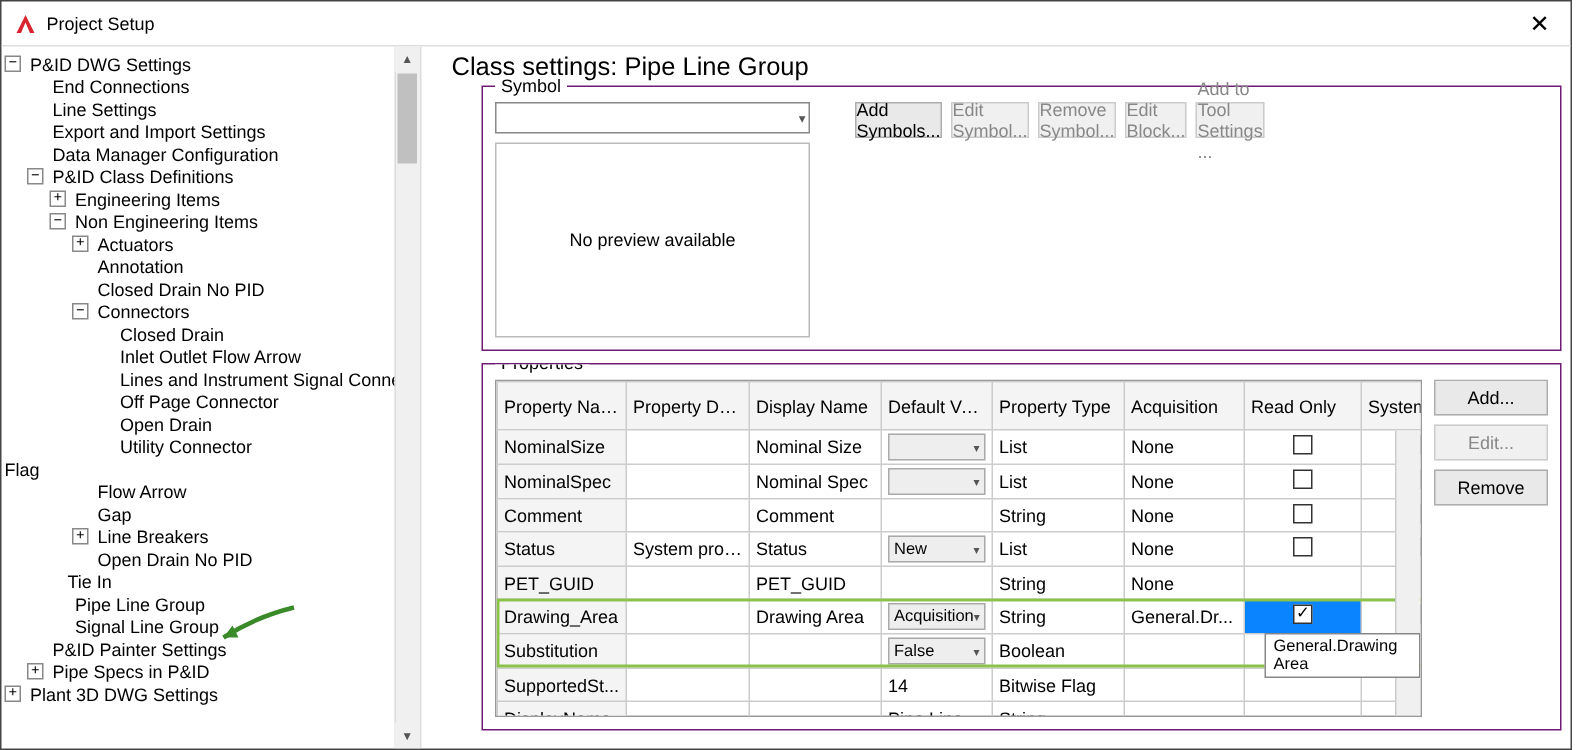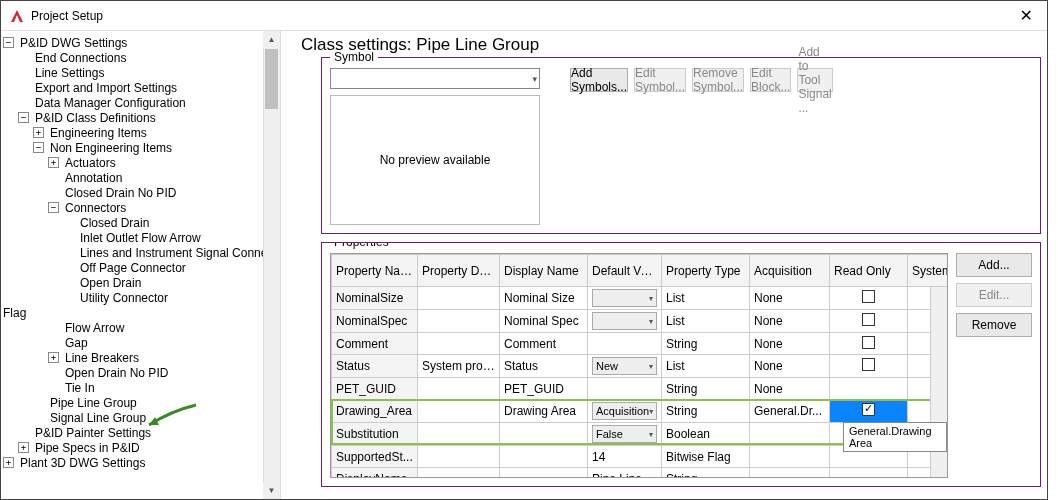--- a/index.html
+++ b/index.html
@@ -184,21 +184,21 @@
               <span class="toggle">+</span>
               <span class="label">Line Breakers</span>
             </div>
           </li>
         <li>
             <div class="row" style="padding-left:62px">
               <span class="label">Open Drain No PID</span>
             </div>
           </li>
         <li>
-            <div class="row" style="padding-left:62px">
+            <div class="row" style="padding-left:42px">
               <span class="label">Tie In</span>
             </div>
           </li>
         <li>
             <div class="row" style="padding-left:47px">
               <span class="label">Pipe Line Group</span>
             </div>
           </li>
         <li>
             <div class="row" style="padding-left:47px">
@@ -245,21 +245,21 @@
               </div>
             <div class="preview-box">
                 <span>No preview available</span>
               </div>
           </div>
           <div class="sym-buttons">
             <div class="btn">Add Symbols...</div>
             <div class="btn disabled">Edit Symbol...</div>
             <div class="btn disabled">Remove Symbol...</div>
             <div class="btn disabled">Edit Block...</div>
-            <div class="btn disabled">Add to Tool Signal ...</div>
+            <div class="btn disabled">Add to Tool Settings ...</div>
           </div>
         </div>
       </div>
 
       <div class="group-box" style="flex:1;display:flex;flex-direction:column;overflow:hidden">
         <div class="legend">Properties</div>
         <div class="props-area">
           <div class="grid-wrap" style="position:relative">
             <table class="grid">
               <colgroup>

